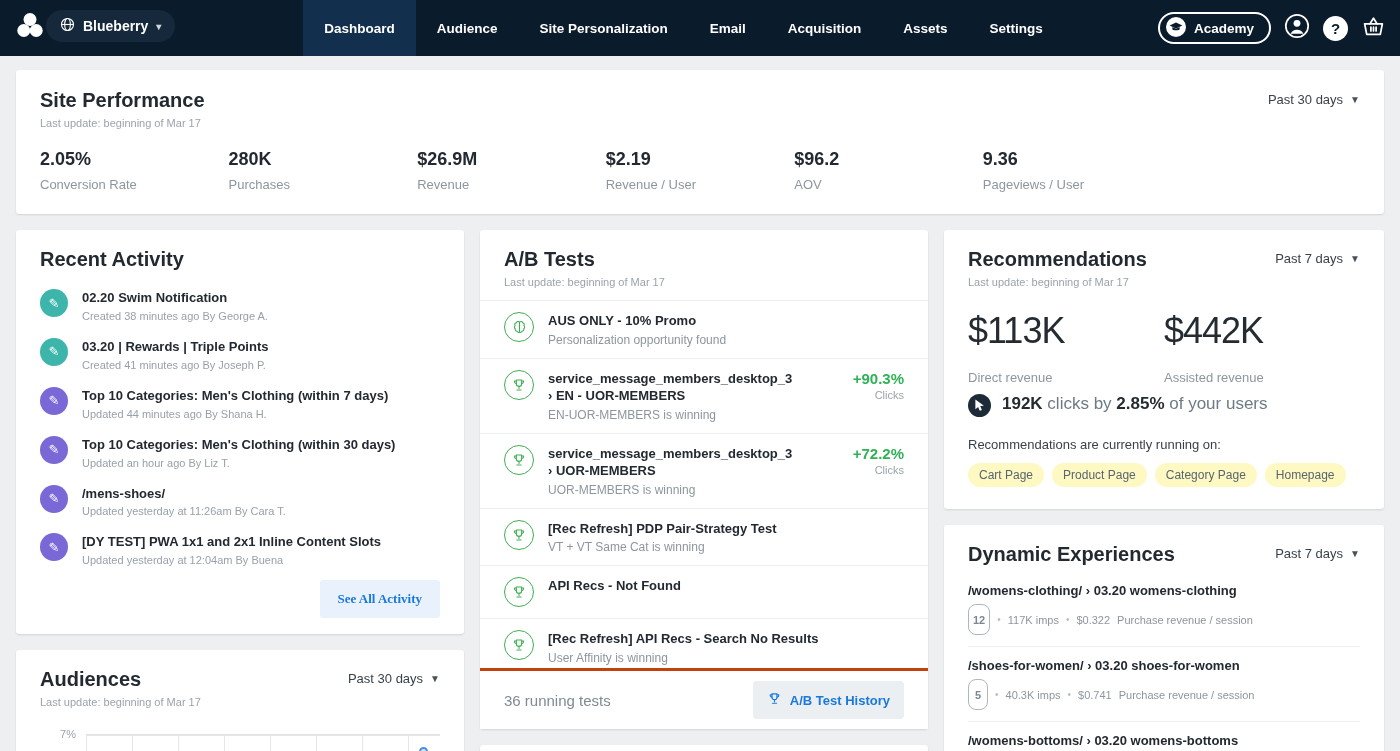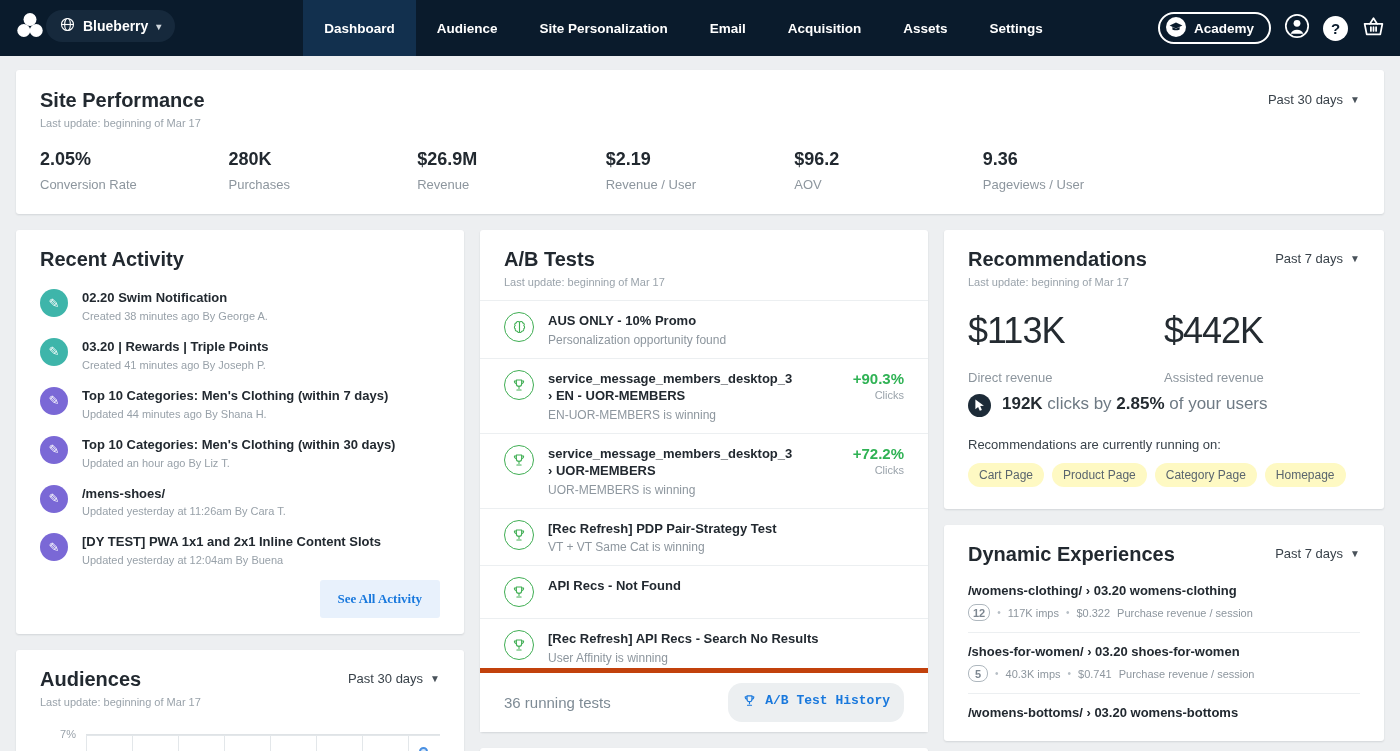--- a/index.html
+++ b/index.html
@@ -59,24 +59,24 @@
   .ab-list{height:368px;overflow:hidden;}
   .ab-item{display:flex;gap:14px;align-items:flex-start;padding:11px 24px;border-top:1px solid #eceff1;}
   .ab-icon{width:30px;height:30px;border-radius:50%;border:1.5px solid #3fae53;flex-shrink:0;
     display:flex;align-items:center;justify-content:center;}
   .ab-title{font-size:13px;font-weight:700;color:#222930;line-height:1.35;}
   .ab-sub{font-size:12px;color:#8d969e;margin-top:3px;}
   .ab-right{margin-left:auto;text-align:right;flex-shrink:0;}
   .delta{color:#2fb254;font-weight:700;font-size:15px;}
   .delta-label{font-size:11px;color:#9aa3ab;margin-top:2px;}
   .ab-footer{display:flex;justify-content:space-between;align-items:center;
-    padding:10px 24px;border-top:5px solid #c2410c;background:#fff;}
+    padding:10px 24px;border-top:3px solid #c2410c;background:#fff;}
   .running-tests{font-size:15px;color:#7e8b95;}
-  .history-btn{display:flex;gap:8px;background:#eceff1;border:none;border-radius:14px;
-    color:#1878dd;font-weight:700;font-size:13px;padding:10px 14px;font-family:Liberation Mono, monospace;}
+  .history-btn{display:flex;align-items:center;gap:8px;background:#eceff1;border:none;border-radius:4px;
+    color:#1878dd;font-weight:700;font-size:13px;padding:10px 14px;font-family:Liberation Sans, sans-serif;}
 
   
   .wn-card{padding:22px 24px;min-height:80px;}
 
   
   .rec-card{padding:18px 24px 22px 24px;}
   .big-row{display:flex;margin-top:22px;}
   .big-col{width:205px;}
   .big-val{font-size:36px;font-weight:400;color:#242b31;letter-spacing:-1px;}
   .big-label{font-size:13px;color:#8d969e;margin-top:18px;}
@@ -88,21 +88,21 @@
   .pill-row{display:flex;gap:8px;margin-top:11px;}
   .pill{background:#fef9c3;color:#5a656e;font-size:12px;padding:5px 11px;border-radius:12px;white-space:nowrap;}
 
   
   .de-card{padding:18px 24px 10px 24px;}
   .de-list{margin-top:6px;}
   .de-item{padding:11px 0;border-bottom:1px solid #eceff1;}
   .de-item:last-child{border-bottom:none;}
   .de-title{font-size:13px;font-weight:700;color:#222930;}
   .de-meta{display:flex;align-items:center;gap:7px;margin-top:6px;font-size:11px;color:#8d969e;}
-  .badge{min-width:20px;height:17px;border:1px solid #aeb7be;border-radius:8px;color:#7d8791;
+  .badge{min-width:20px;height:31px;border:1px solid #aeb7be;border-radius:8px;color:#7d8791;
     font-size:11px;font-weight:700;display:inline-flex;align-items:center;justify-content:center;padding:0 4px;}
   .dot{color:#b6bec5;font-size:10px;}
 
   
   .aud-card{padding:18px 24px 0 24px;}
   .chart{display:flex;margin-top:16px;height:140px;}
   .yticks{width:46px;position:relative;font-size:11px;color:#9aa3ab;}
   .ytick{position:absolute;right:10px;}
   .plot{flex:1;position:relative;margin-top:10px;border-top:1px solid #dfe3e6;
     background-image:linear-gradient(to right,#e3e7ea 1px,transparent 1px),

